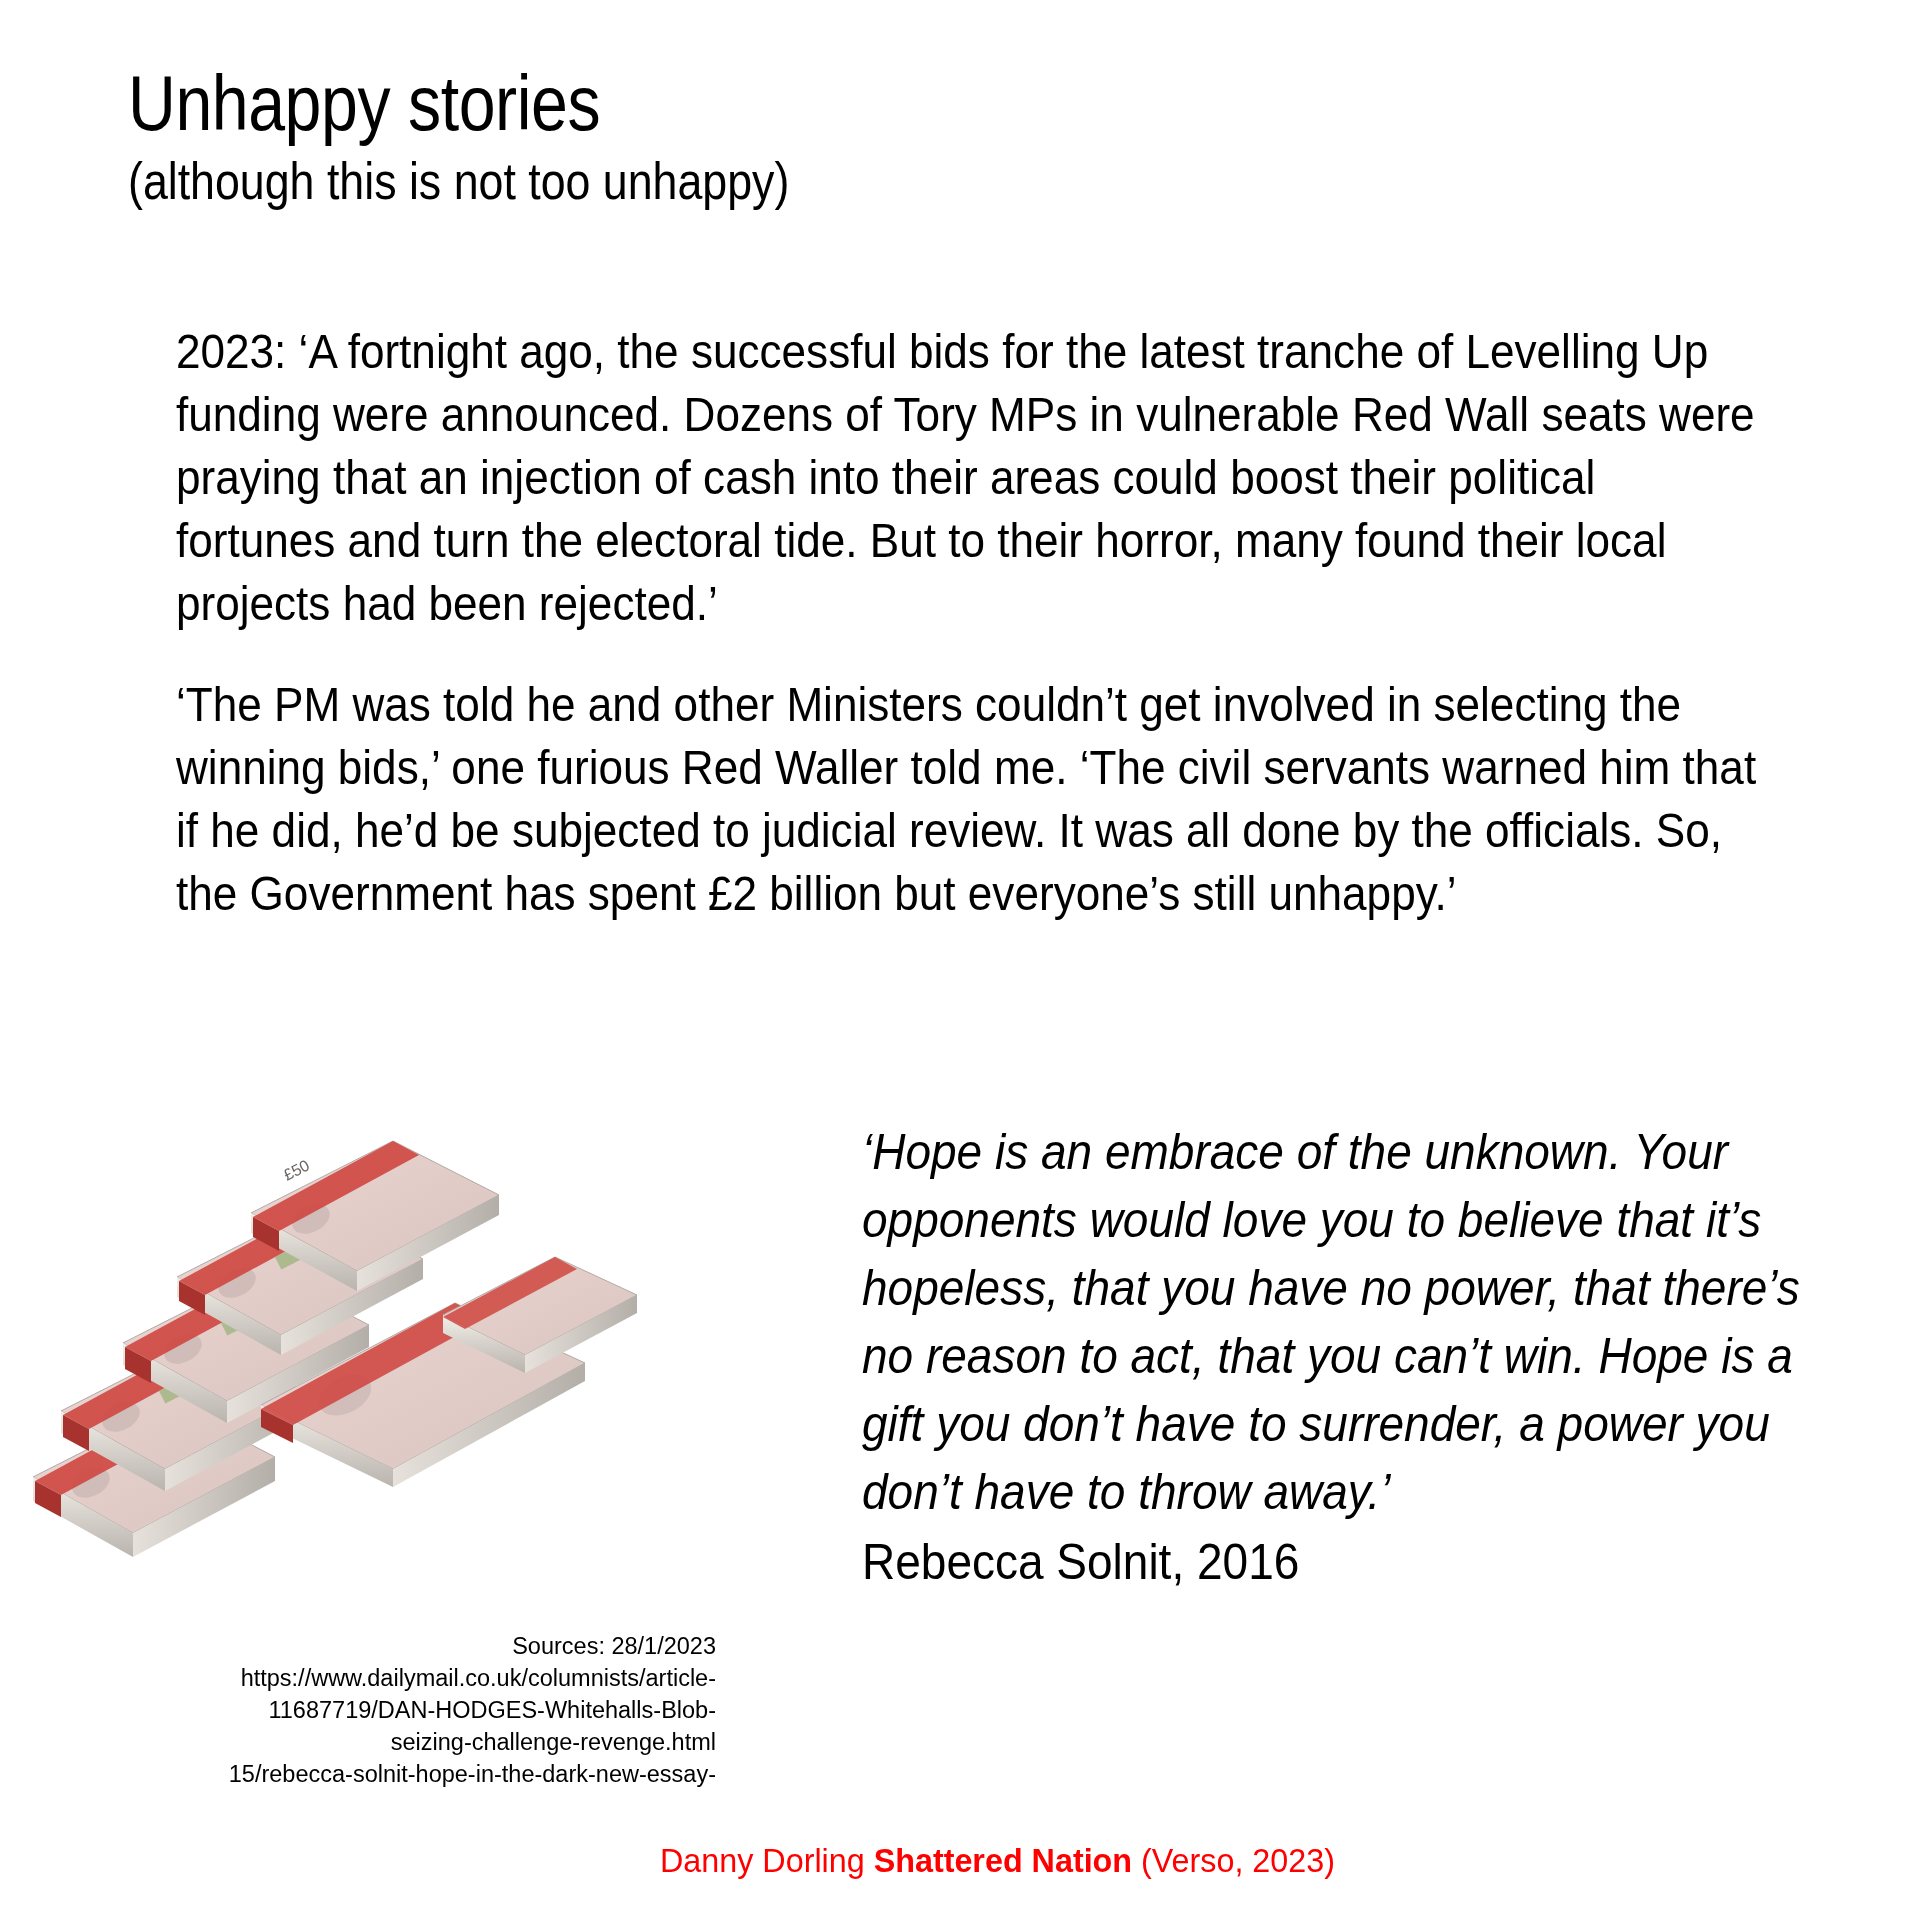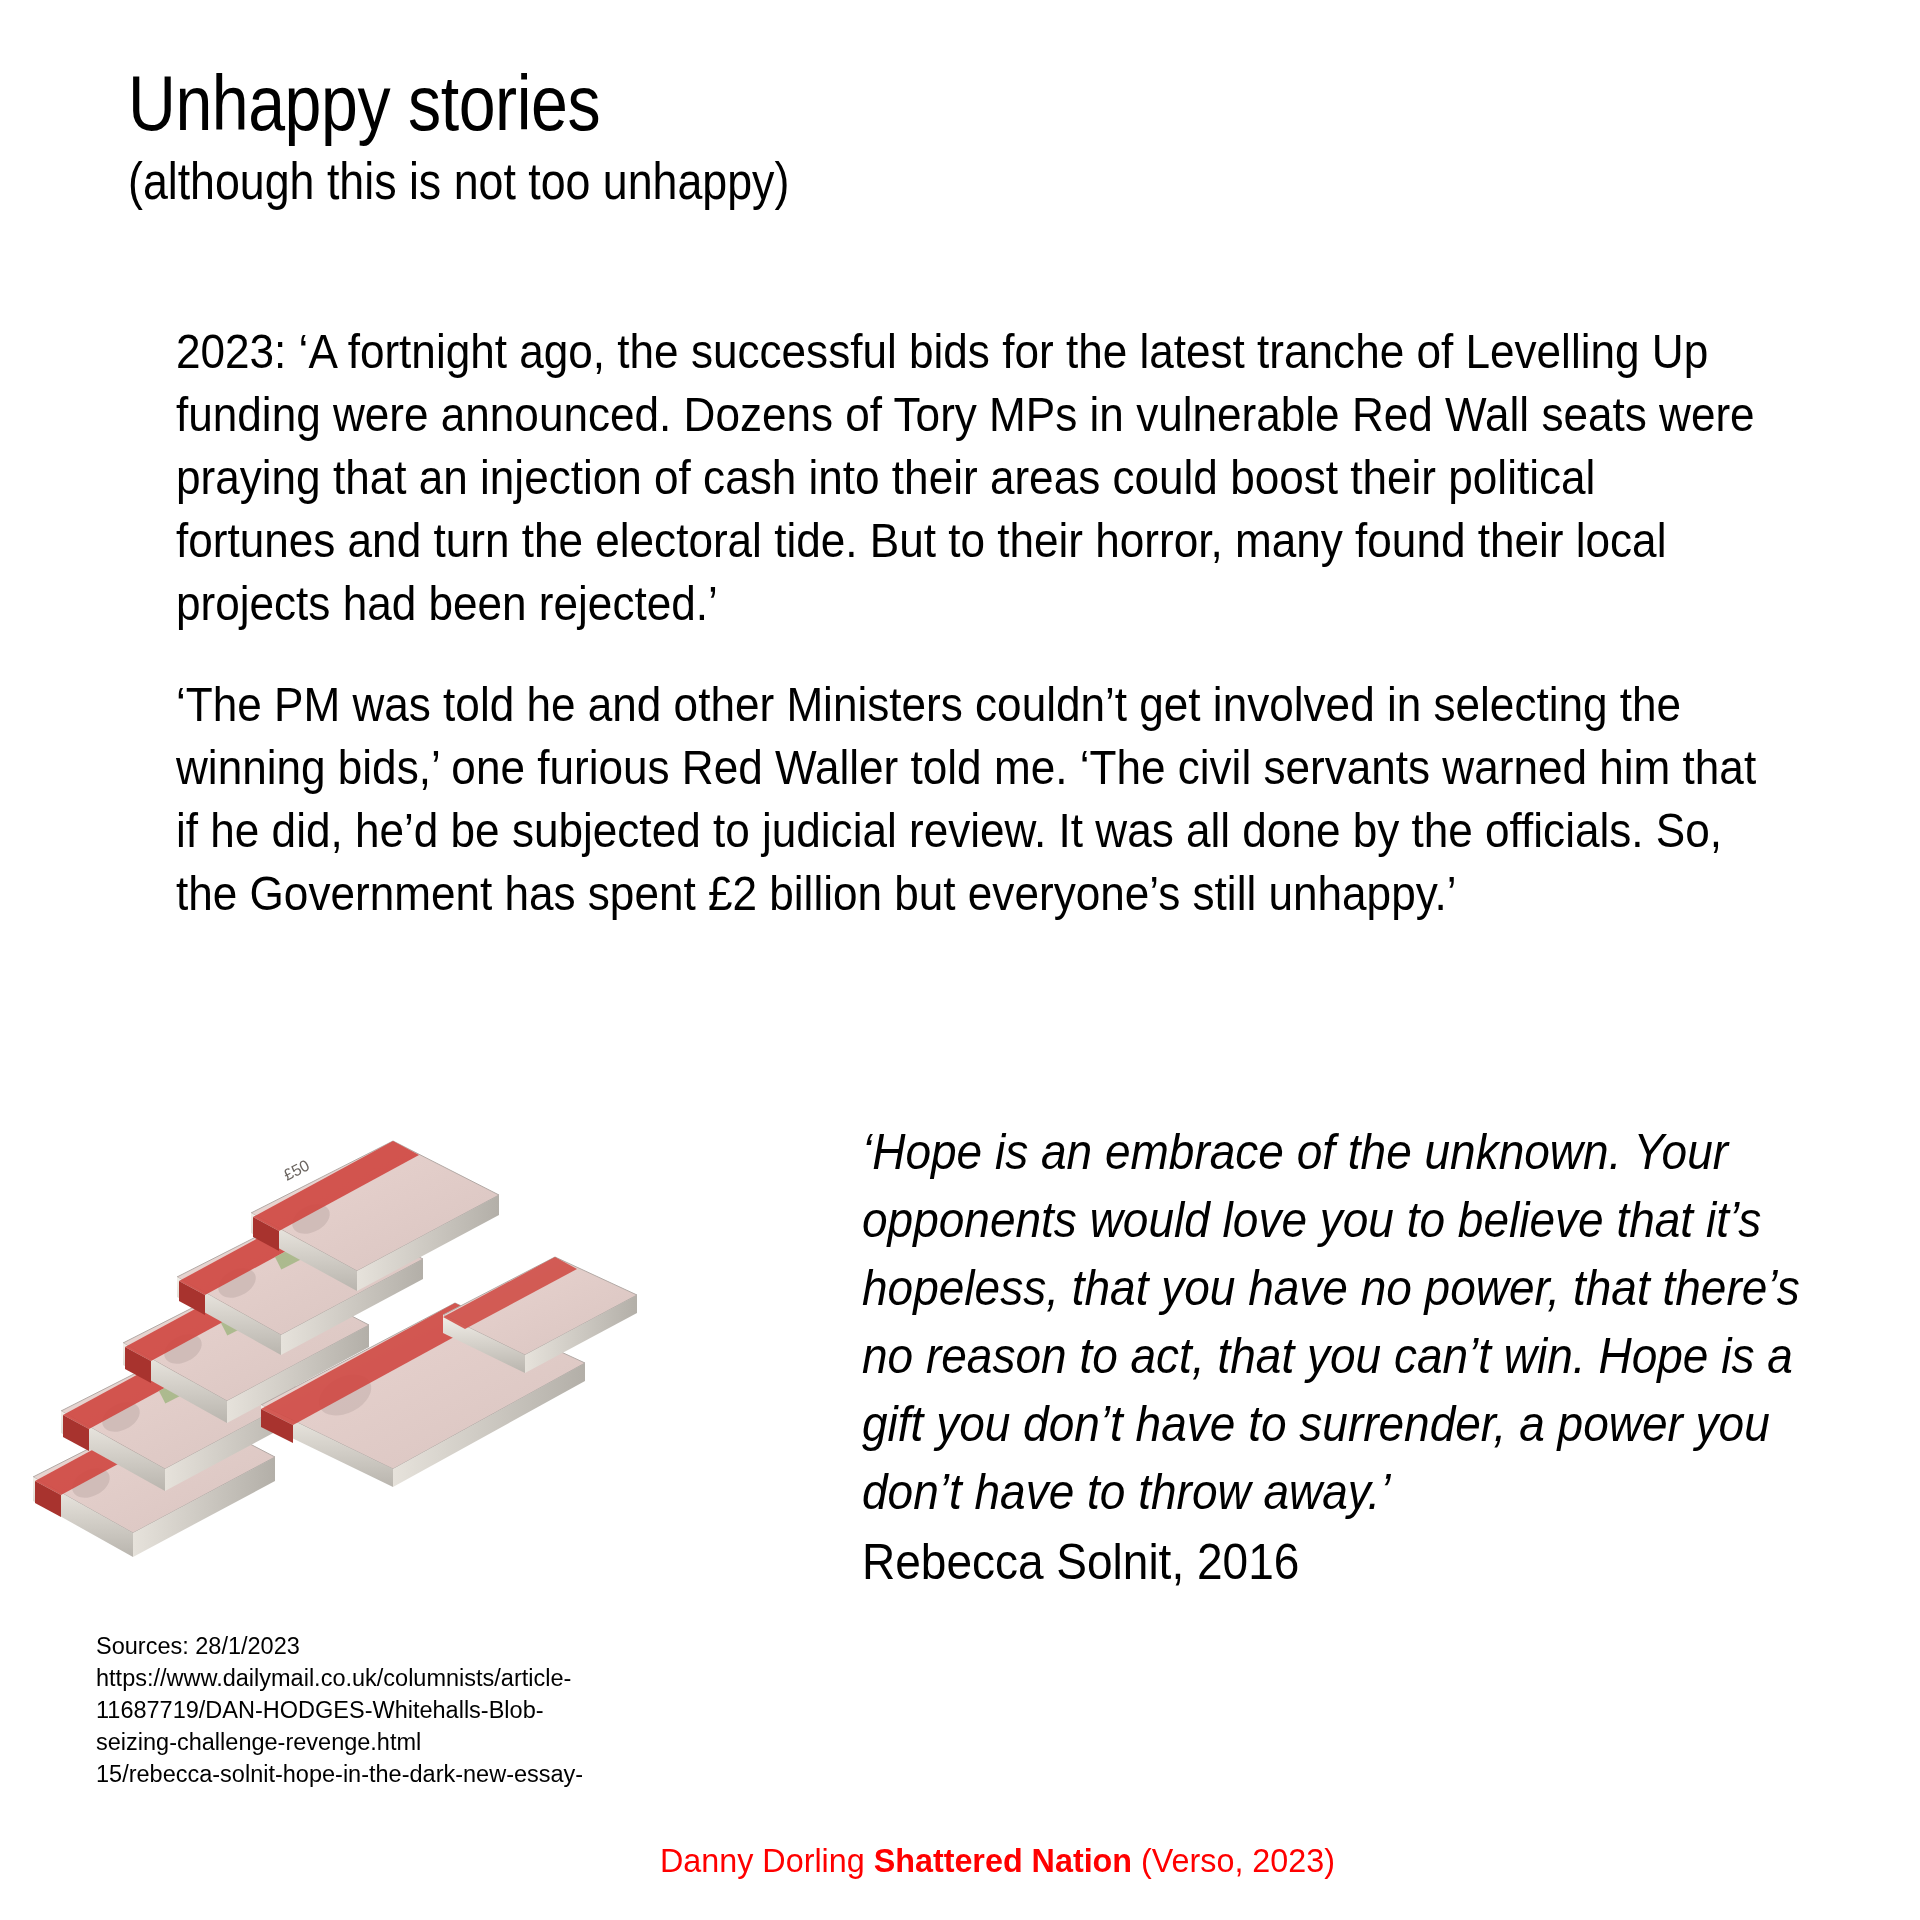--- a/index.html
+++ b/index.html
@@ -105,21 +105,21 @@
   #sources-block {
     position: absolute;
     left: 96px;
     top: 1630px;
     width: 620px;
     font-family: "Liberation Sans", sans-serif;
     font-size: 23.5px;
     line-height: 32px;
     color: #000000;
   }
-  #sources-block .src-line { white-space: nowrap; }
+  #sources-block .src-line { white-space: nowrap; text-align: right; }
 
   
   #footer-credit {
     position: absolute;
     left: 660px;
     top: 1843px;
     font-family: "Liberation Sans Narrow", "Liberation Sans", sans-serif;
     font-size: 34px;
     line-height: 34px;
     color: #FF0000;

